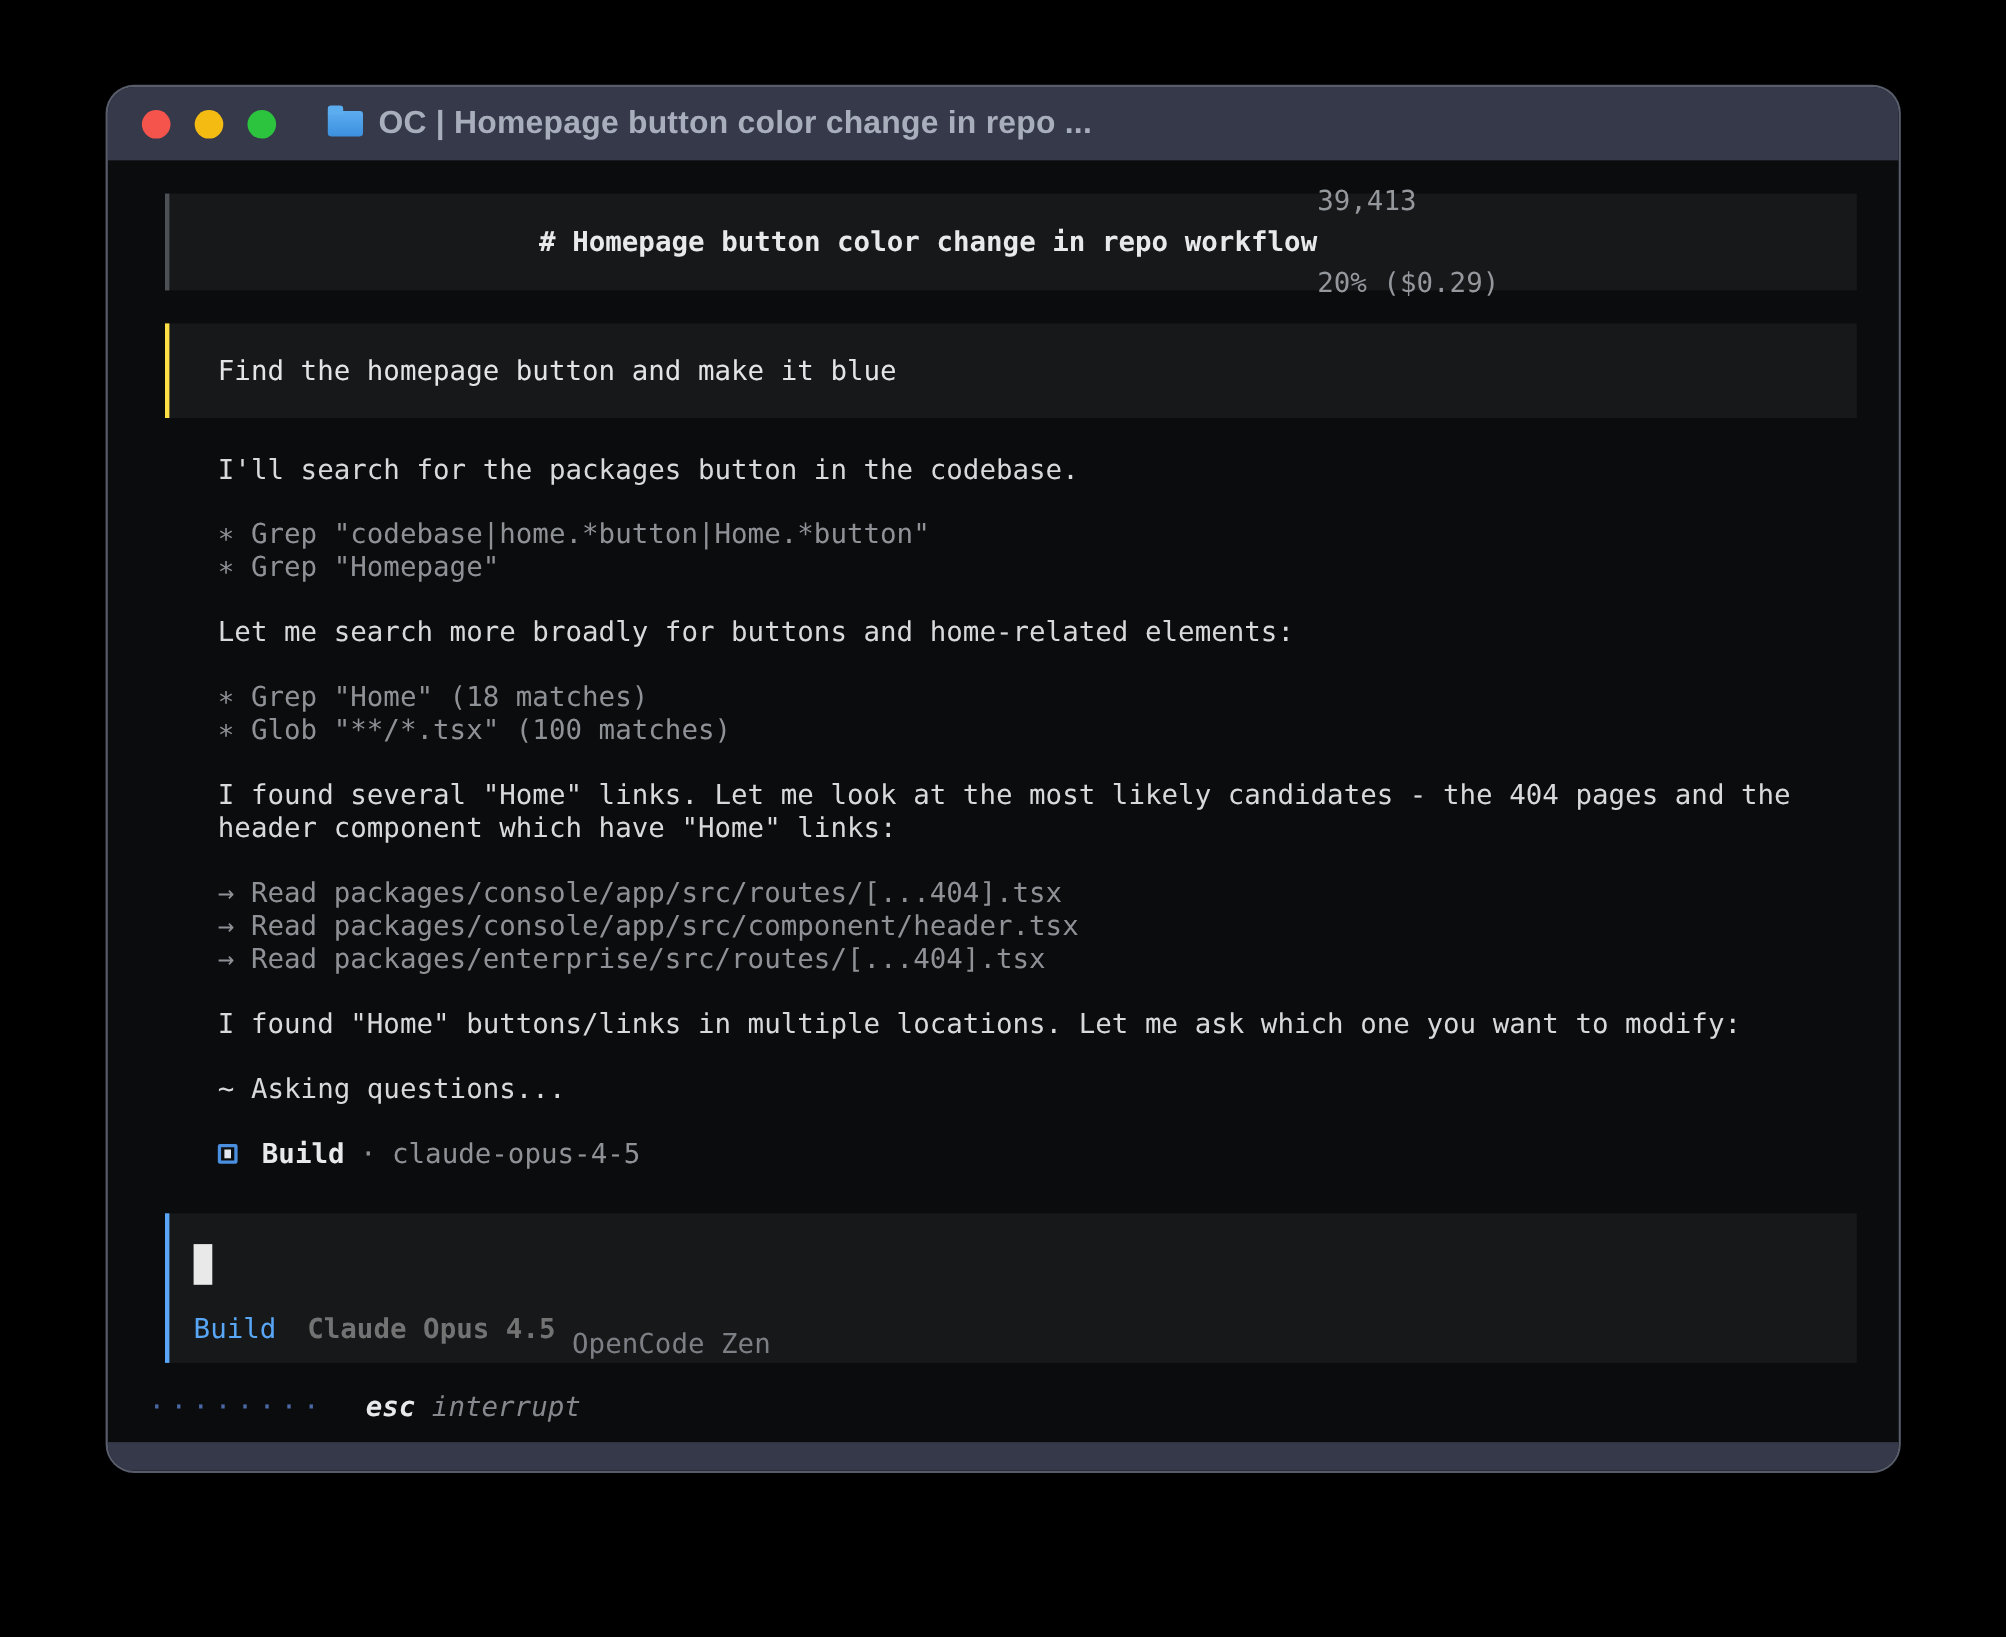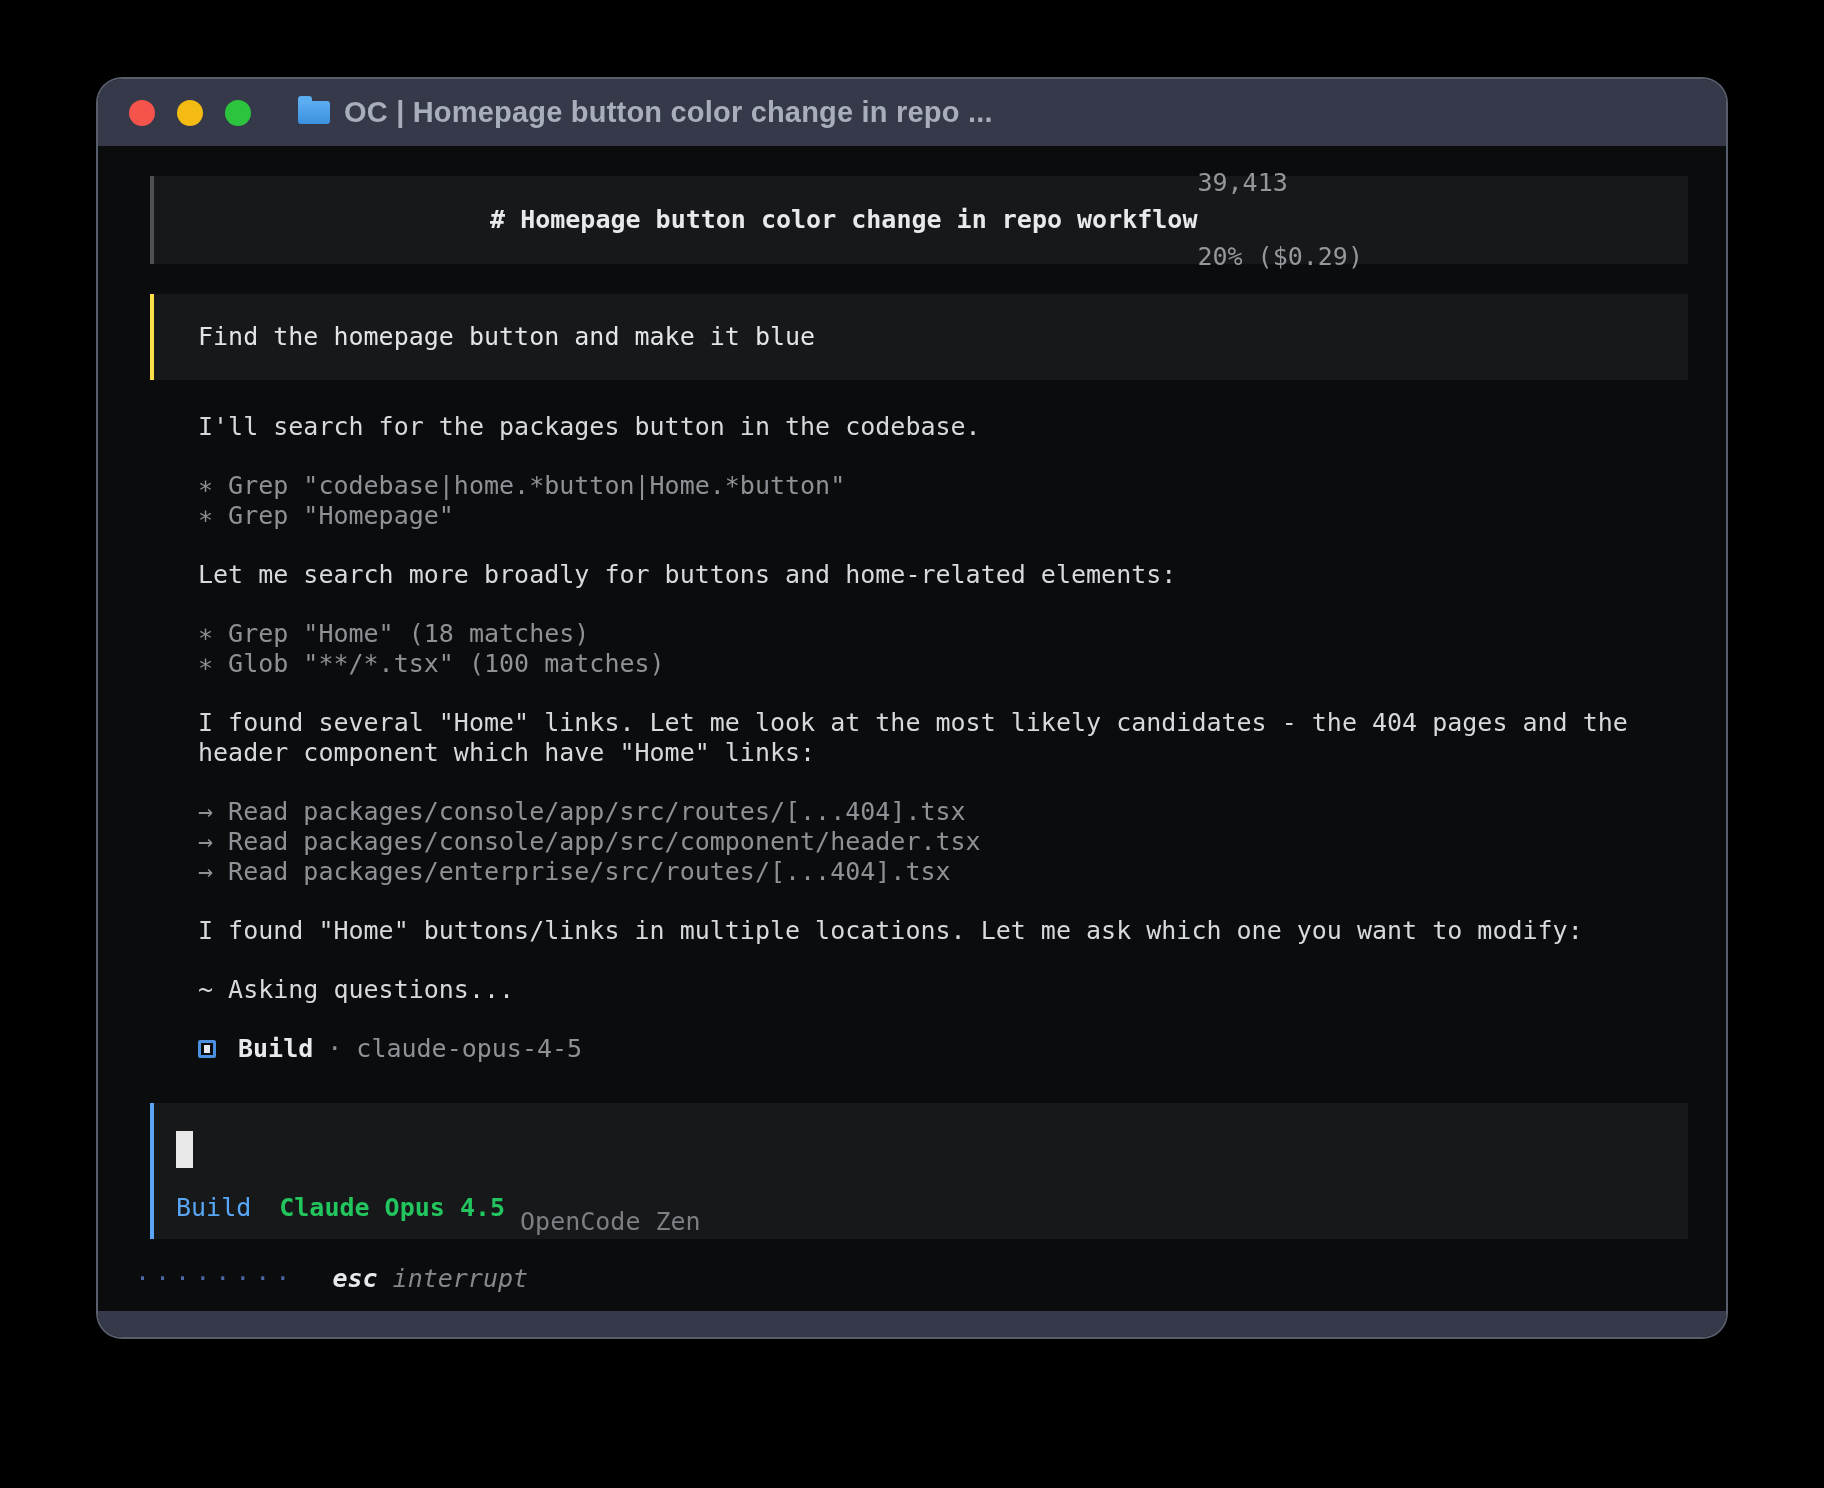--- a/index.html
+++ b/index.html
@@ -46,21 +46,21 @@
   .agent-icon .dot{width:6px;height:8px;background:#e3e8f0;}
   .agent-name{color:#e8e9ea;font-weight:bold;}
   .agent-sep{color:#8e9196;margin:0 14px;}
   .agent-model{color:#8e9196;}
   .input-box{height:136px;border-left:4px solid #58a6f5;padding:28px 20px 16px 22px;
     display:flex;flex-direction:column;}
   .cursor{width:17px;height:37px;background:#e9e9e9;display:block;}
   .input-spacer{flex:1;}
   .input-meta{height:30px;display:flex;align-items:center;}
   .meta-agent{color:#58a6f5;margin-right:28px;}
-  .meta-model{color:#22c55e;font-weight:bold;margin-right:15px;text-align:right;}
+  .meta-model{color:#737373;font-weight:bold;margin-right:15px;text-align:right;}
   .meta-provider{color:#7c7f84;margin-top:28px;}
   .status-bar{margin-top:25px;height:30px;display:flex;align-items:center;}
   .spinner-dots{color:#4a68a6;letter-spacing:5px;margin-left:-15px;}
   .esc-hint{margin-left:37px;display:flex;gap:15px;font-style:italic;}
   .key{color:#e8e9ea;font-weight:bold;}
   .hint-label{color:#85888d;}
   .status-right{margin-left:auto;display:flex;gap:30px;}
   .shortcut{display:flex;gap:15px;}
   .bottom-strip{height:26px;flex:0 0 26px;background:#353949;}
 </style>

